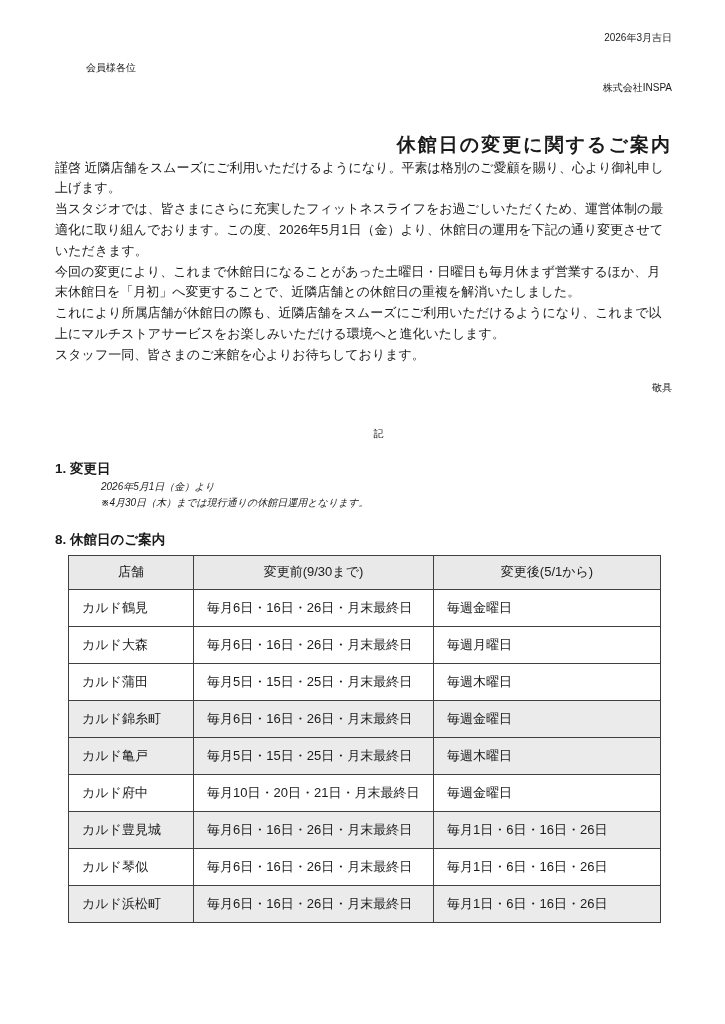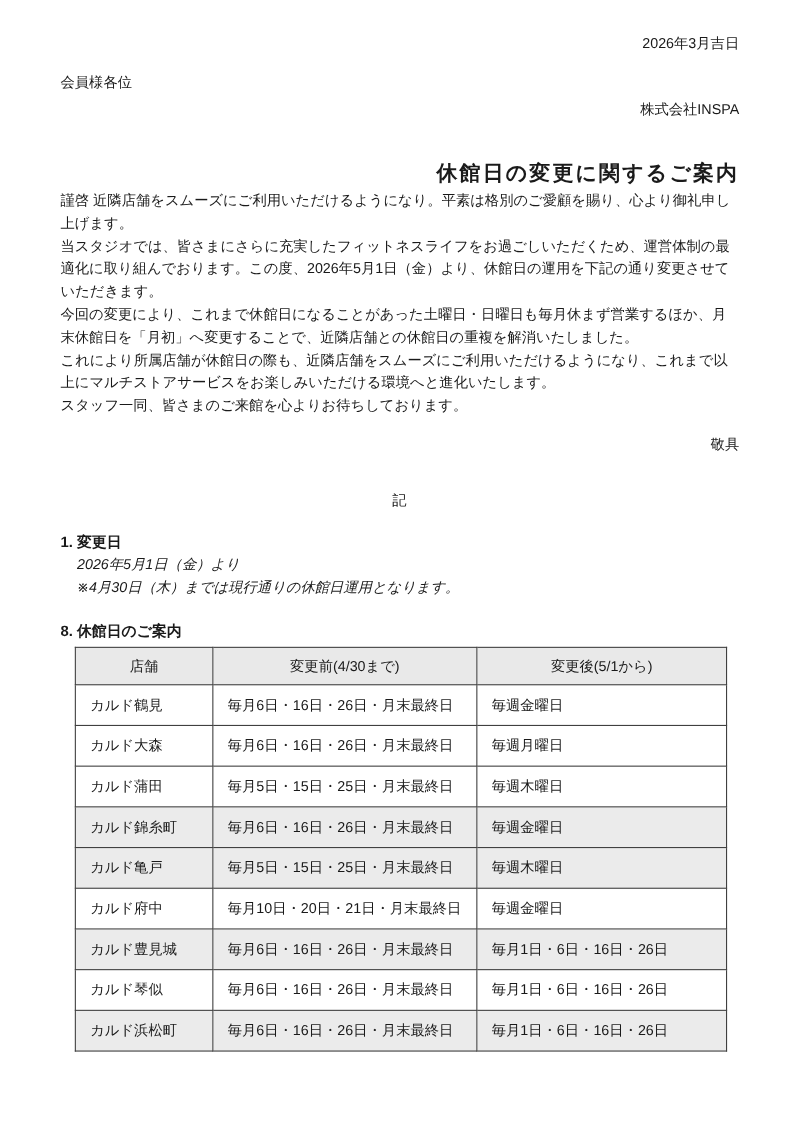--- a/index.html
+++ b/index.html
@@ -7,21 +7,21 @@
     --shaded-bg:#ebebeb;
     --border:#404040;
     --text:#1a1a1a;
   }
   html,body{margin:0;padding:0;overflow:hidden;}
   body{
     width:725px;height:1024px;background:#ffffff;color:var(--text);
     font-family:"Liberation Sans","DejaVu Sans",sans-serif;
   }
   .page{box-sizing:border-box;width:725px;height:1024px;padding:30px 53px 0 55px;}
-  .line{font-size:13px;line-height:1.6;}
+  .line{font-size:10px;line-height:1.6;margin-left:31px;}
   .right{text-align:right;}
   .center{text-align:center;}
   .doc-title{
     margin:36px 0 0 0;font-size:19px;font-weight:bold;letter-spacing:2px;
     text-align:right;line-height:1.35;
   }
   p.para{margin:0;font-size:13px;line-height:1.6;}
   .mt-p1{margin-top:24px;}
   .mt-para{margin-top:12px;}
   .closing{margin-top:14px;}
@@ -82,21 +82,21 @@
 
   <table class="closure">
     <colgroup>
       <col style="width:125px;">
       <col style="width:240px;">
       <col style="width:227px;">
     </colgroup>
     <thead>
       <tr>
         <th>店舗</th>
-        <th><span>変更前(</span><span class="b">4/30</span><span>まで)</span></th>
+        <th><span>変更前(</span><span class="b">9/30</span><span>まで)</span></th>
         <th><span>変更後(</span><span class="b">5/1</span><span>から)</span></th>
       </tr>
     </thead>
     <tbody>
       <tr>
           <td>カルド鶴見</td>
           <td>毎月6日・16日・26日・月末最終日</td>
           <td><span>毎週金曜日</span><span class="b"></span><span></span></td>
         </tr>
       <tr>

